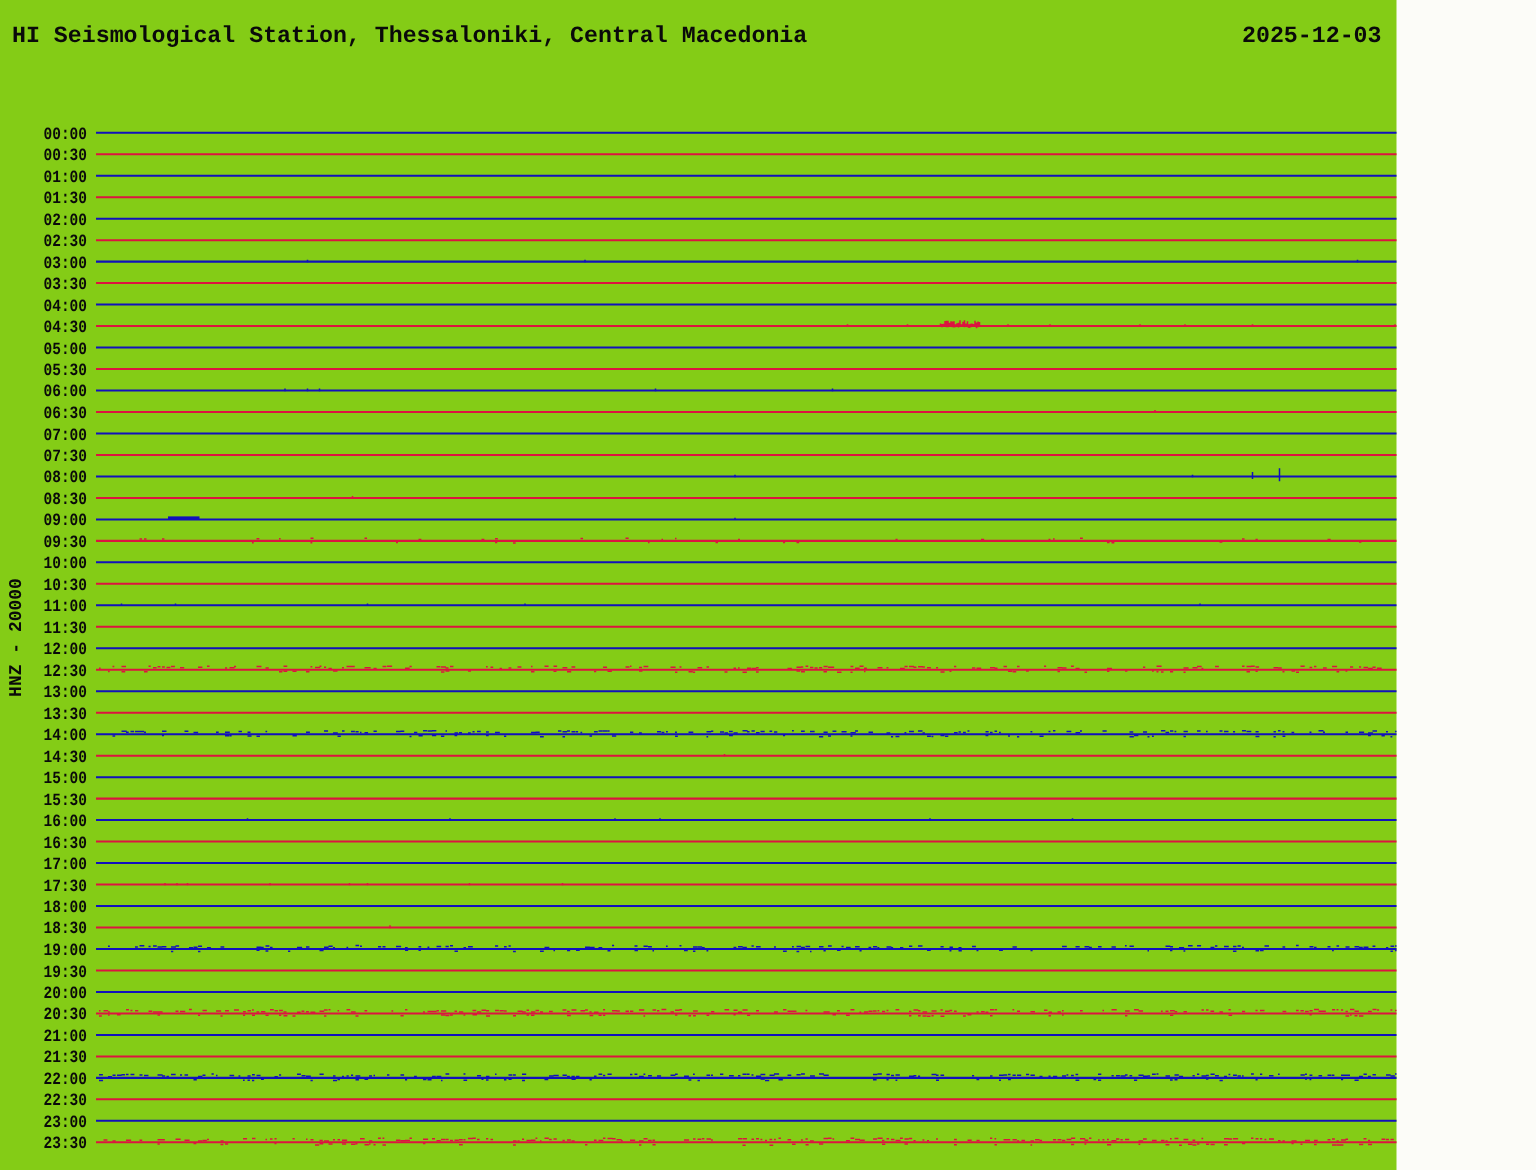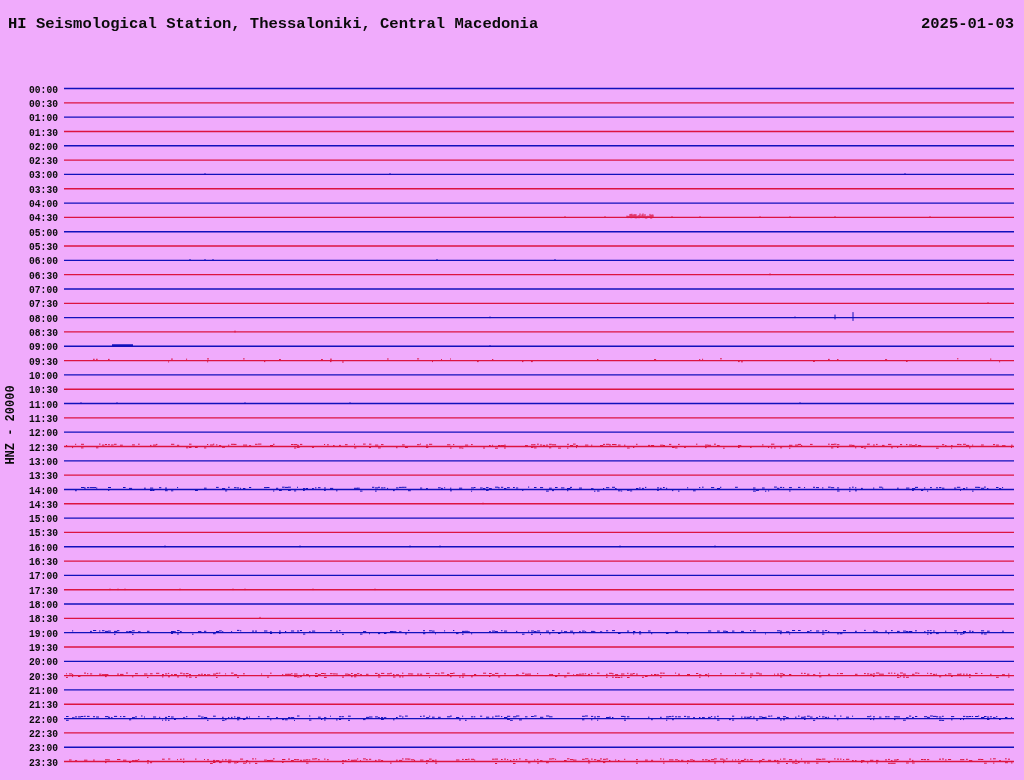--- a/index.html
+++ b/index.html
@@ -1,33 +1,33 @@
 <!DOCTYPE html>
 <html><head>
 <meta charset="utf-8">
 <style>
   html,body{margin:0;padding:0;}
   body{background:#fcfcf8;}
-  #page{position:relative;width:1024px;height:780px;background:#f0abfc;overflow:hidden;
+  #page{position:relative;width:931px;height:780px;background:#84cc16;overflow:hidden;
         font-family:"Liberation Mono",monospace;color:#0a0a0a;}
   .hdr{position:absolute;font-weight:bold;font-size:15.5px;white-space:nowrap;letter-spacing:0px;}
   #title{left:8px;top:15px;}
   #date{right:10px;top:15px;}
   #filter{left:8px;top:45px;}
   #ylabel{position:absolute;left:11px;top:425px;transform:translate(-50%,-50%) rotate(-90deg);
           font-weight:bold;font-size:12px;white-space:nowrap;}
   svg{position:absolute;left:0;top:0;}
   svg text{font-family:"Liberation Mono",monospace;font-weight:bold;font-size:11.5px;fill:#0a0a0a;}
 </style>
 </head>
 <body>
 
 <div id="page">
   <div id="title" class="hdr">HI Seismological Station, Thessaloniki, Central Macedonia</div>
-  <div id="date" class="hdr">2025-01-03</div>
+  <div id="date" class="hdr">2025-12-03</div>
   <div id="ylabel">HNZ - 20000</div>
   <svg id="plot" width="1024" height="780" viewBox="0 0 1024 780">
       <g>
         <text x="58" y="92.5" text-anchor="end" textLength="29" lengthAdjust="spacingAndGlyphs">00:00</text>
         <line x1="64" y1="88.5" x2="1014" y2="88.5" stroke="#1111bb" stroke-width="1.35"></line>
       </g>
       <g>
         <text x="58" y="106.8" text-anchor="end" textLength="29" lengthAdjust="spacingAndGlyphs">00:30</text>
         <line x1="64" y1="102.82" x2="1014" y2="102.82" stroke="#dc1440" stroke-width="1.35"></line>
       </g>

